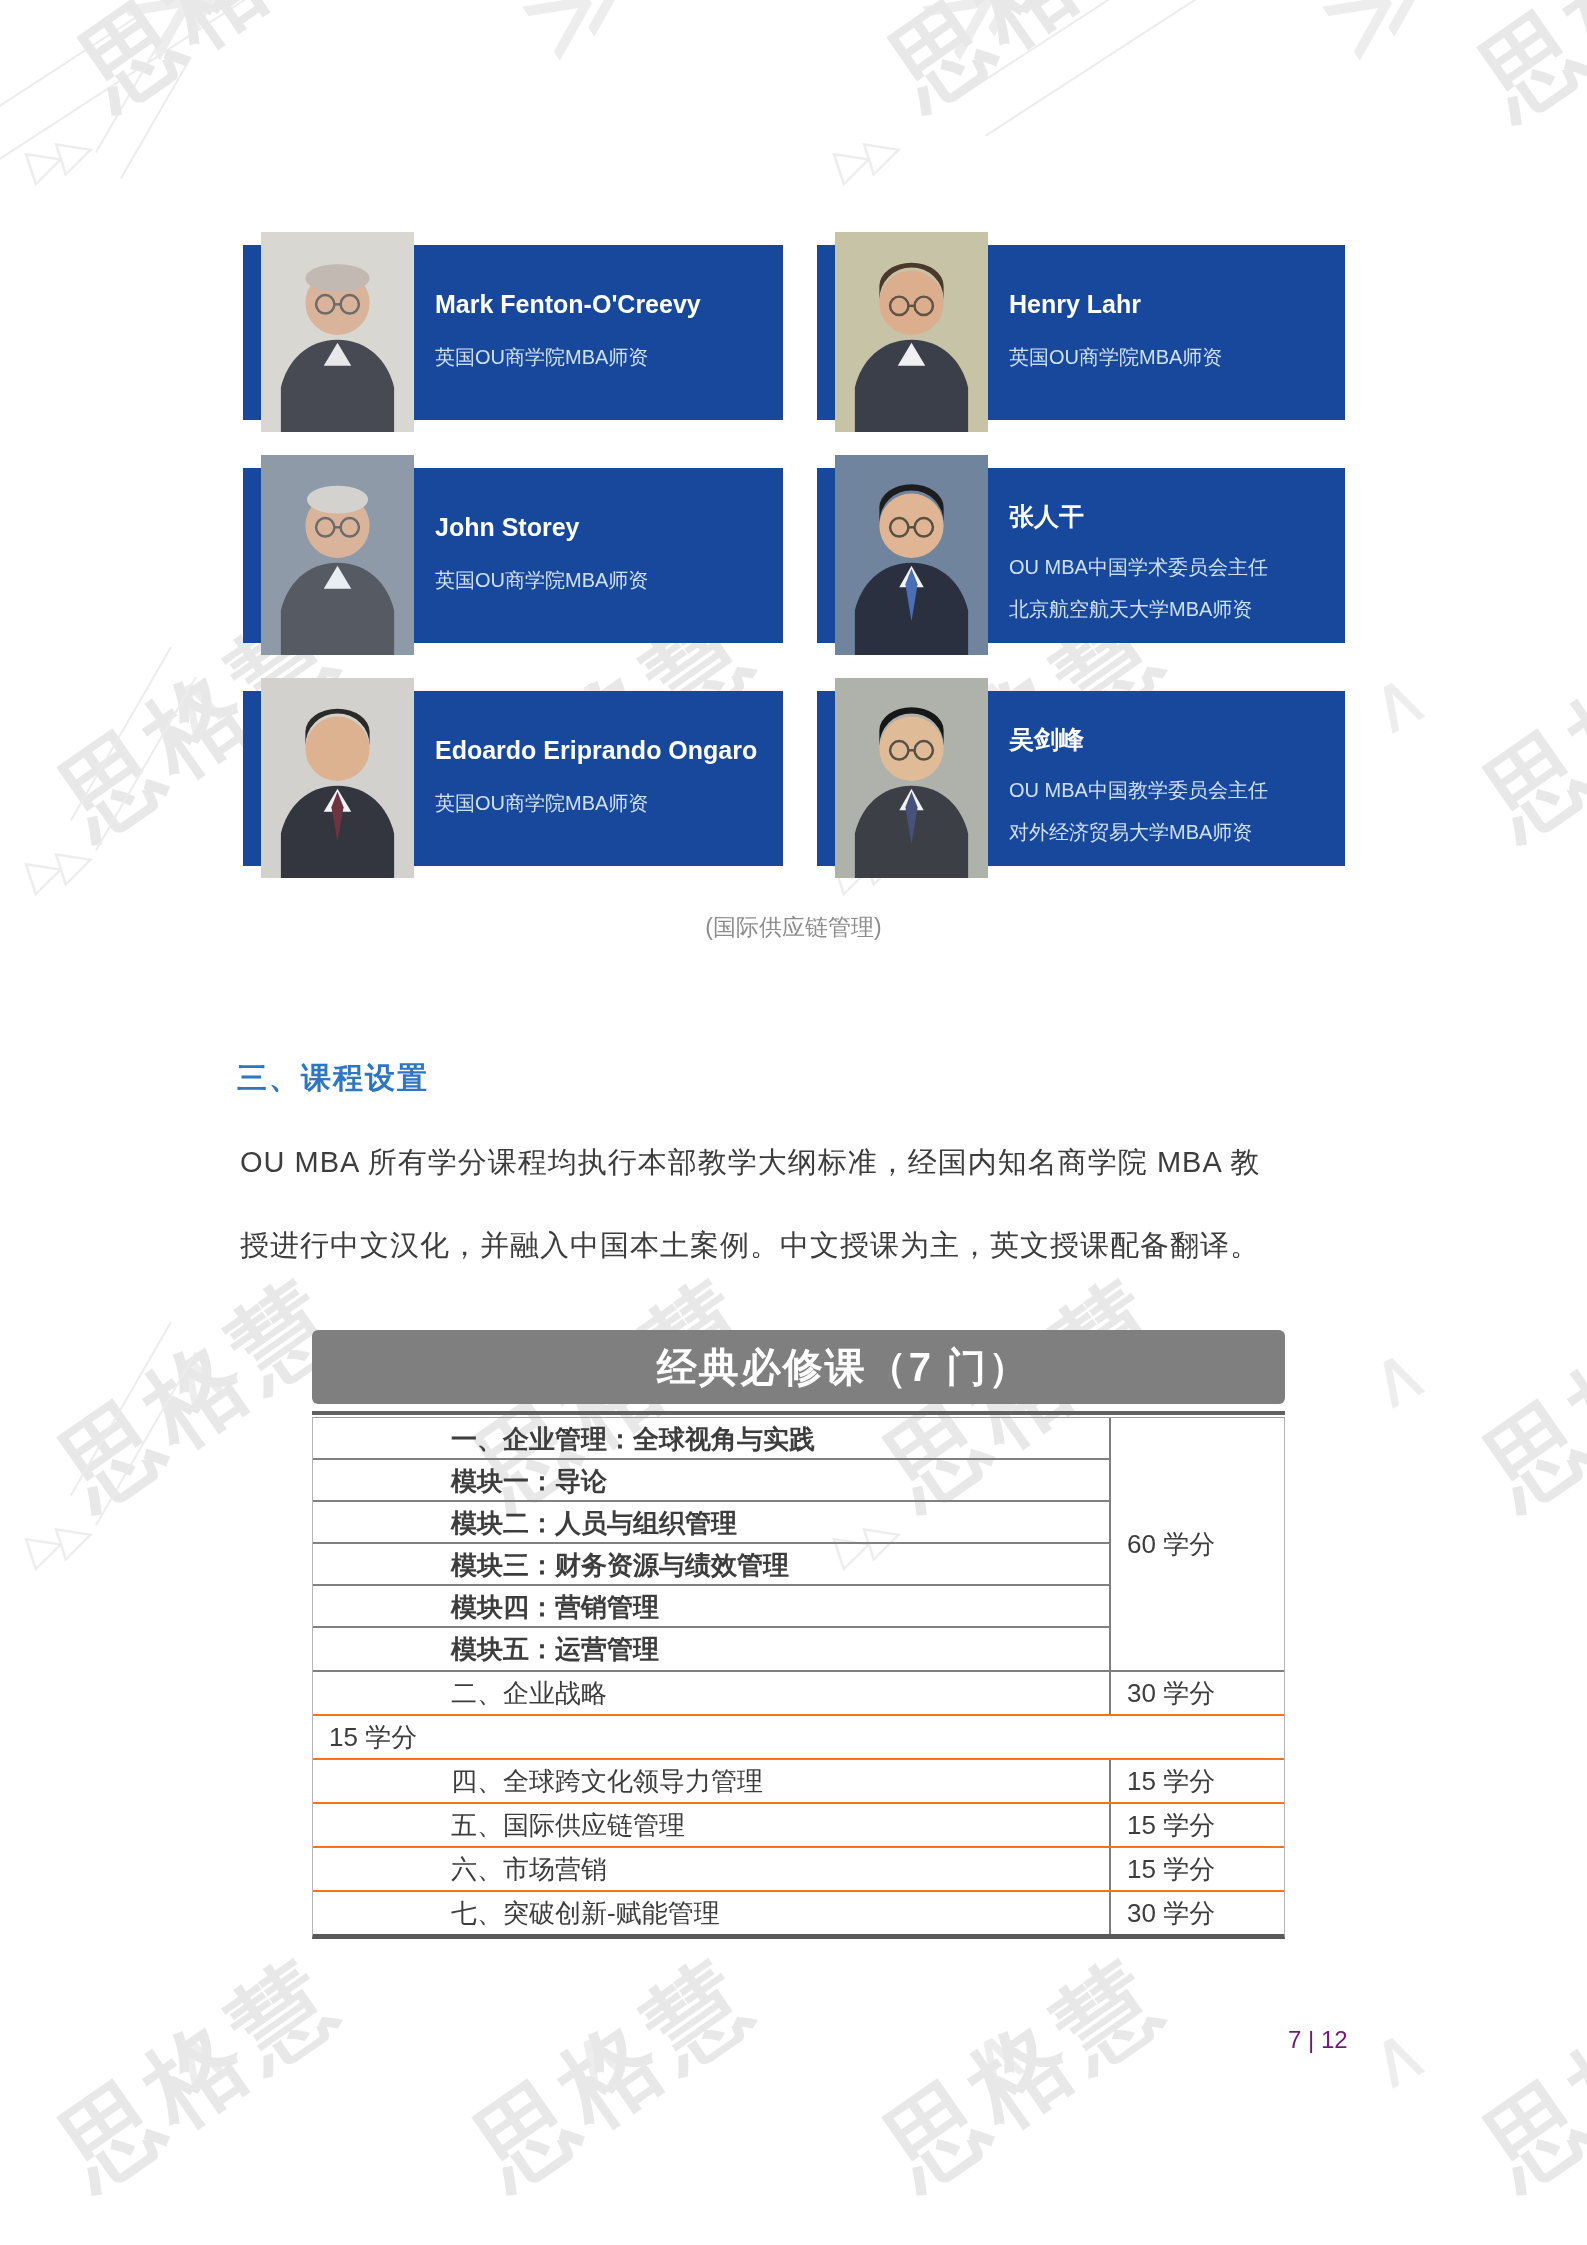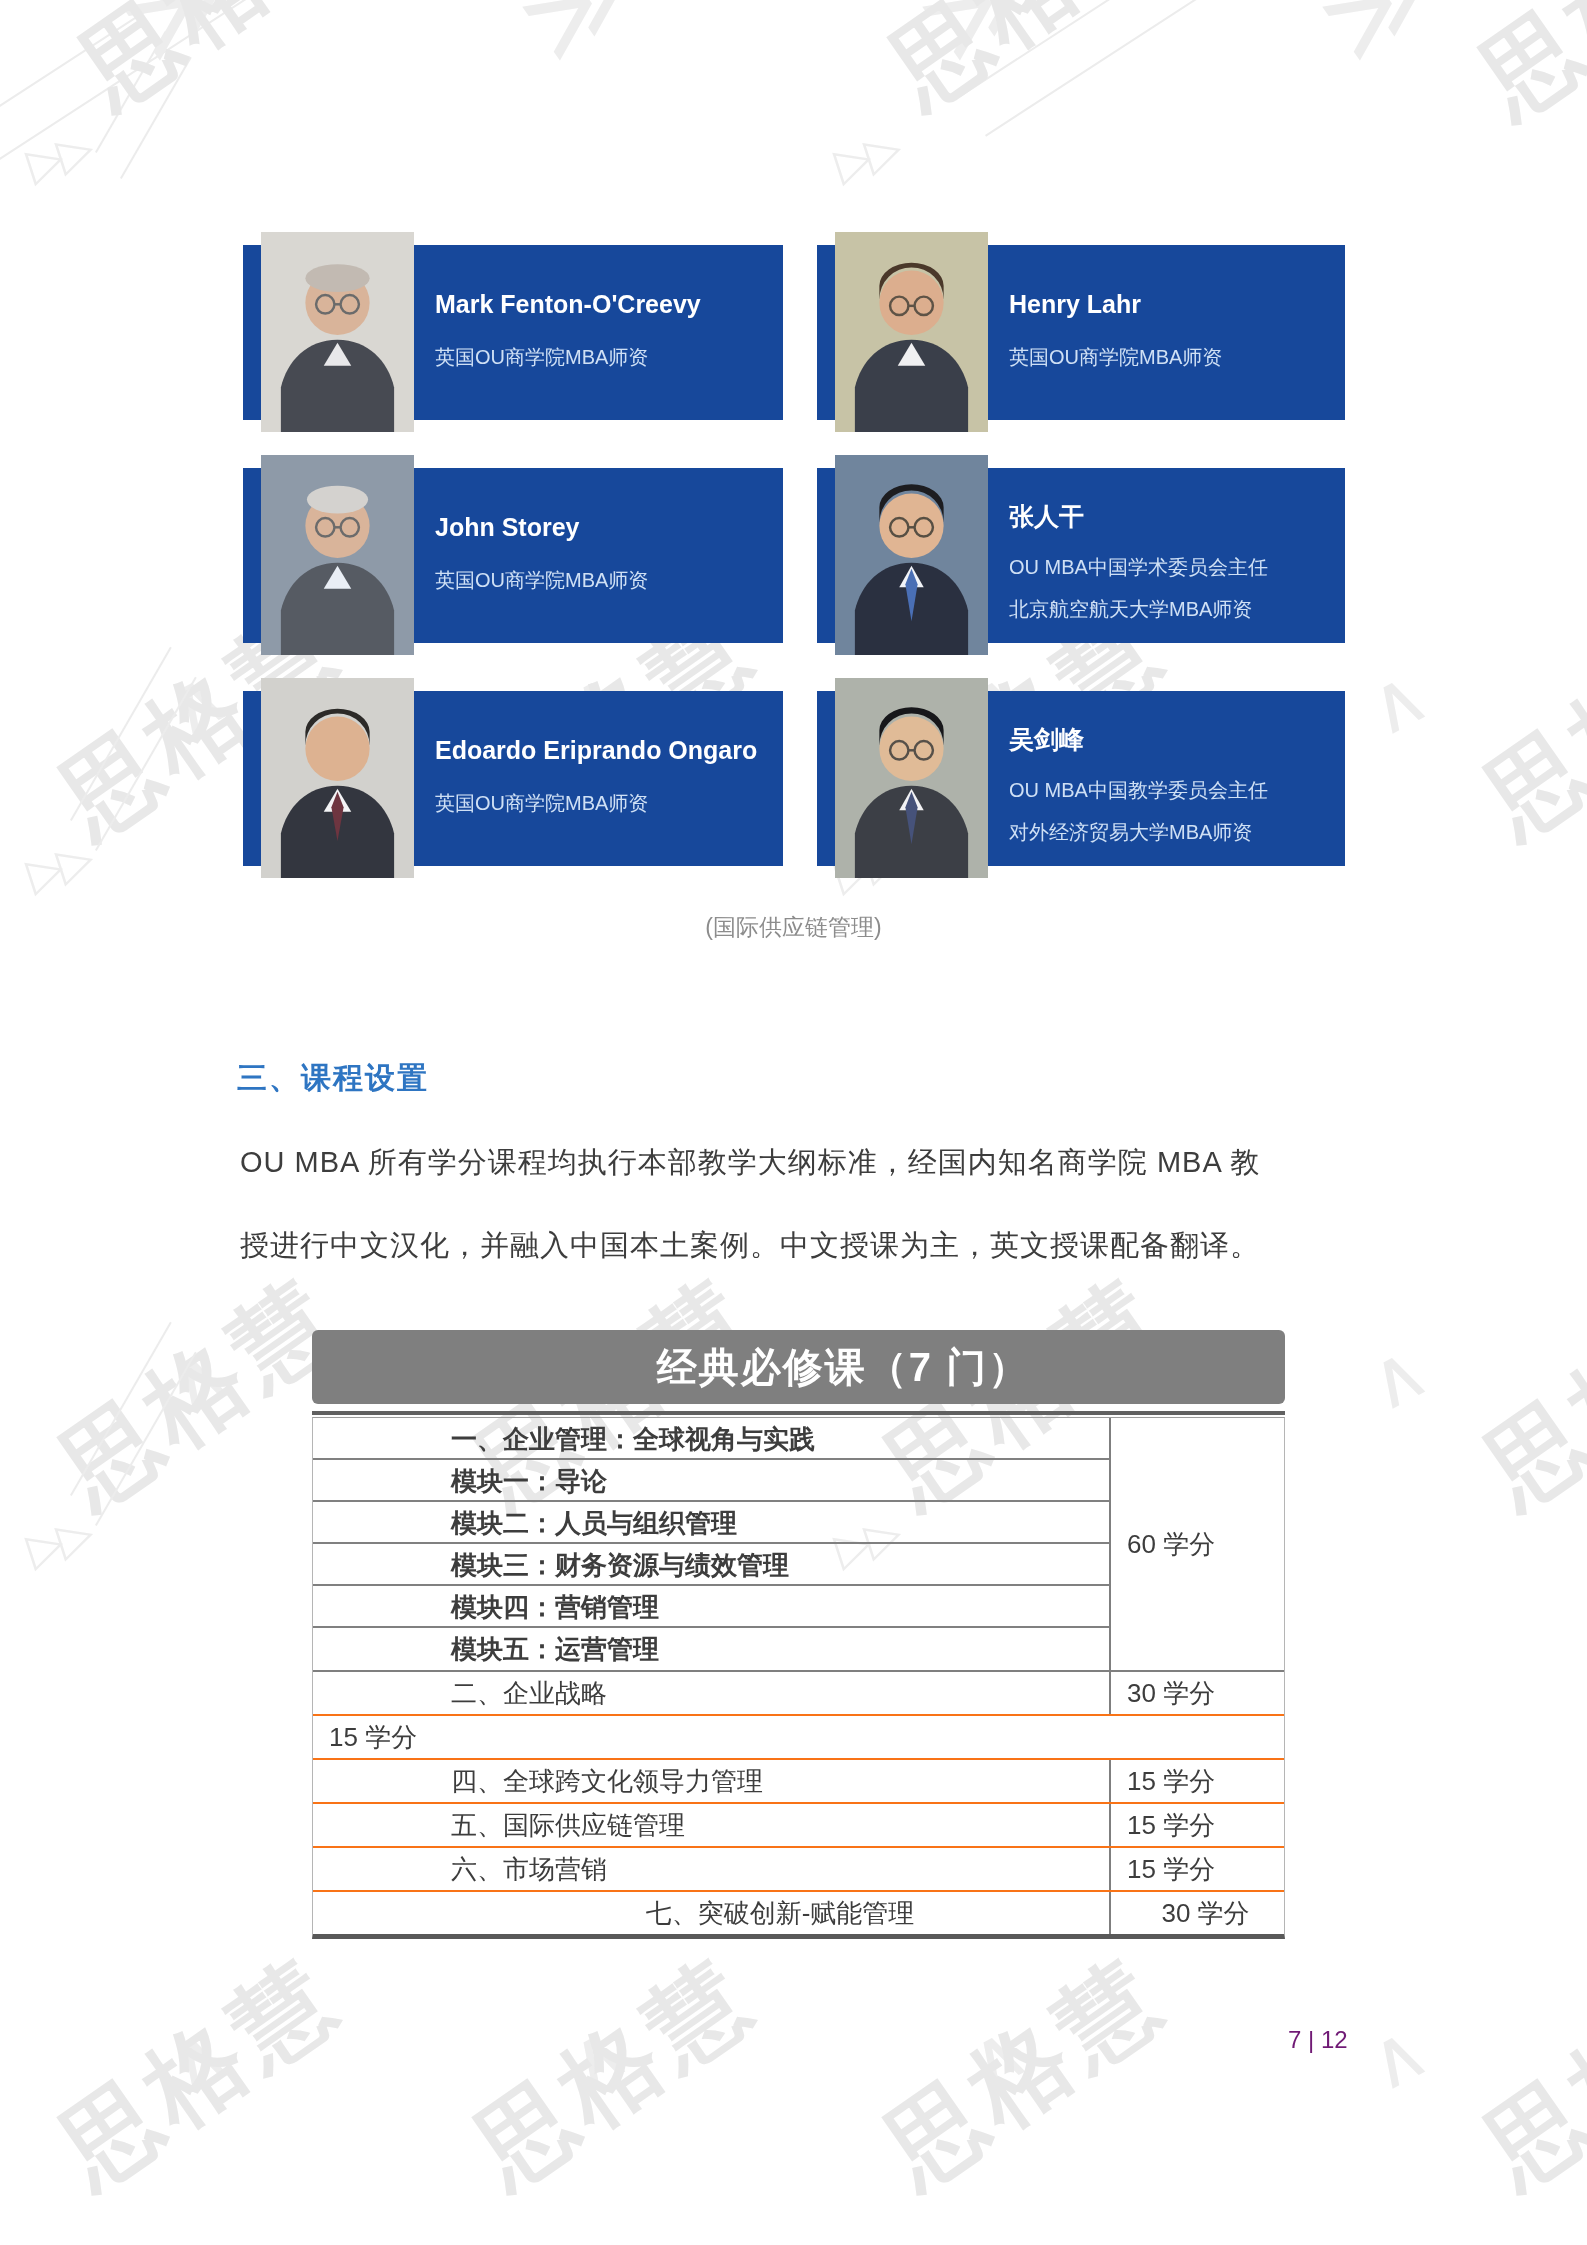--- a/index.html
+++ b/index.html
@@ -46,21 +46,21 @@
   .tbl-topline { height:4px; background:#616161; margin-top:7px; }
   .tbl-body { margin-top:2px; border-top:1px solid #9d9d9d; border-bottom:5px solid #595959;
               border-left:1px solid #b5b5b5; border-right:1px solid #b5b5b5; }
   .grp { display:flex; border-bottom:2px solid #7f7f7f; }
   .grp-left { width:798px; border-right:2px solid #7f7f7f; box-sizing:border-box;font-weight:bold; }
   .g-row { height:42px; line-height:42px; padding-left:138px; font-size:26px; box-sizing:border-box;
            border-bottom:2px solid #808080; white-space:nowrap; }
   .g-row:last-child { border-bottom:none; }
   .grp-right { flex:1; display:flex; align-items:center; padding-left:16px; font-size:26px; }
   .t-row { display:flex; border-bottom:2px solid #f97316; }
-  .t-row:last-child { border-bottom:none;text-align:center; }
+  .t-row:last-child { border-bottom:none; }
   .t-course { width:798px; height:42px; line-height:42px; padding-left:138px; font-size:26px;
               box-sizing:border-box; border-right:2px solid #7f7f7f; white-space:nowrap; }
   .t-credit { flex:1; height:42px; line-height:42px; padding-left:16px; font-size:26px; }
   
   .page-num { position:absolute; left:1288px; top:2026px; font-size:24px; color:#701a75; }
 </style>
 </head>
 <body>
 
 <div class="page">

